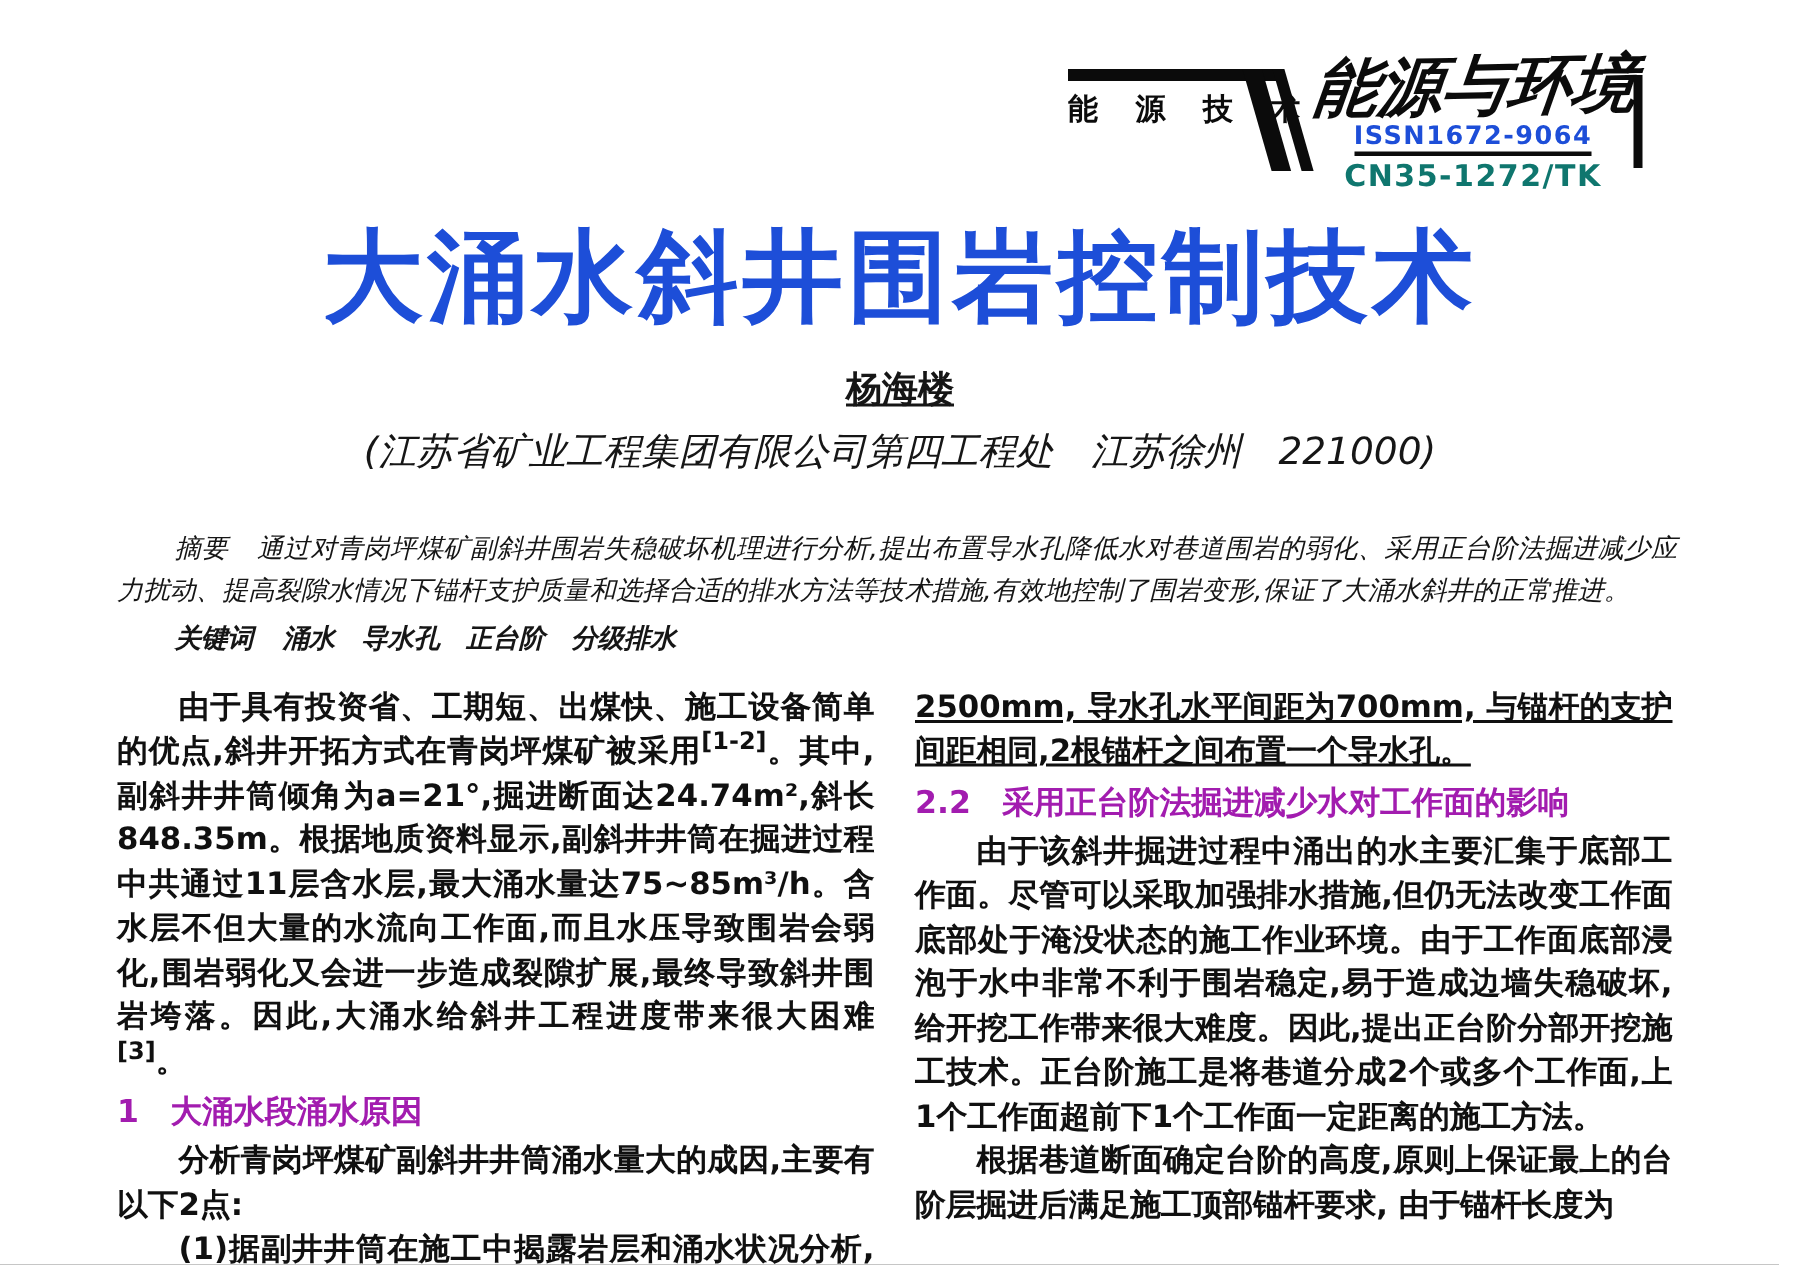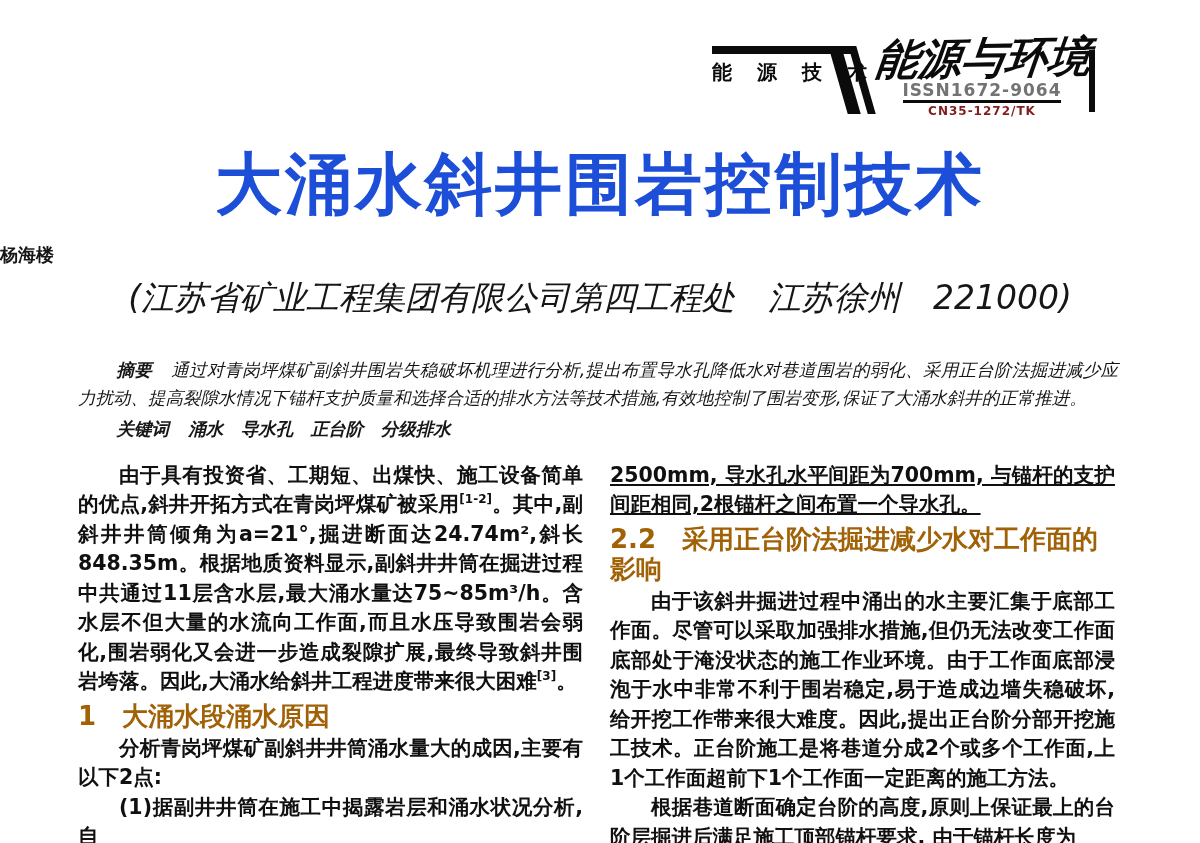--- a/index.html
+++ b/index.html
@@ -14,44 +14,44 @@
   .col-label-text{margin-top:5px;font-size:20px;font-weight:800;letter-spacing:9px;white-space:nowrap;color:#0b0b0b;}
   .slash{position:absolute;top:46px;background:#0b0b0b;transform:skewX(16deg);}
   .slash.a{left:838px;width:13px;height:68px;}
   .slash.b{left:858px;width:8px;height:68px;}
   .journal-block{position:absolute;left:876px;top:36px;width:212px;text-align:center;}
   .journal-name{
     font-size:43px;font-weight:900;font-style:italic;line-height:1.05;
     transform:skewX(-7deg) rotate(-1deg);white-space:nowrap;color:#0b0b0b;
   }
   .journal-issn{display:inline-block;font-size:17px;font-weight:800;letter-spacing:1px;
-    border-bottom:3px solid #0b0b0b;margin-top:-3px;color:#737373;}
-  .journal-cn{font-size:12px;font-weight:800;letter-spacing:1px;margin-top:1px;color:#7f1d1d;}
+    border-bottom:3px solid #0b0b0b;margin-top:-3px;color:#1d4ed8;}
+  .journal-cn{font-size:20px;font-weight:800;letter-spacing:1px;margin-top:1px;color:#0f766e;}
   .journal-rule{position:absolute;left:1089px;top:50px;width:6px;height:62px;background:#0b0b0b;}
   
   .title{margin:148px 0 0;text-align:center;font-size:67px;font-weight:900;
     letter-spacing:3px;line-height:1.1;color:#1d4ed8;}
-  .author{margin-top:21px;text-align:left;font-size:18px;font-weight:800;}
-  .affiliation{margin-top:9px;text-align:center;font-size:33px;font-style:italic;font-weight:500;}
+  .author{margin-top:21px;text-align:center;font-size:24px;font-weight:800;text-decoration:underline;}
+  .affiliation{margin-top:9px;text-align:center;font-size:25px;font-style:italic;font-weight:500;}
   
   .abstract{margin:35px 82px 0 78px;font-size:17.5px;line-height:28px;
     text-align:justify;font-style:italic;text-indent:2.2em;font-weight:500;}
-  .abstract .lab{font-weight:700;margin-right:1.1em;}
+  .abstract .lab{font-weight:400;margin-right:1.1em;}
   .keywords{margin:5px 82px 0 78px;font-size:17.5px;text-indent:2.2em;
     font-style:italic;font-weight:600;}
   .keywords .lab{font-weight:900;font-style:italic;margin-right:1.1em;}
   
   .columns{display:flex;gap:27px;margin:20px 80px 0 78px;}
   .col{width:505px;font-size:20.5px;line-height:29.5px;text-align:justify;
     color:#101010;font-weight:600;}
   .col p{margin:0;text-indent:2em;}
   .col p.cont{text-indent:0;text-decoration:underline;}
-  .col .sect{margin:4px 0 3px;font-size:26px;line-height:30px;font-weight:900;
-    text-align:left;color:#a16207;}
-  sup{font-size:12px;line-height:0;}
+  .col .sect{margin:4px 0 3px;font-size:21px;line-height:30px;font-weight:900;
+    text-align:left;color:#a21caf;}
+  sup{font-size:16px;line-height:0;}
 </style>
 </head>
 <body>
 
 <div class="page">
 
   <div class="col-label-box">
     <div class="col-label-bar"></div>
     <div class="col-label-text">能 源 技 术</div>
   </div>

